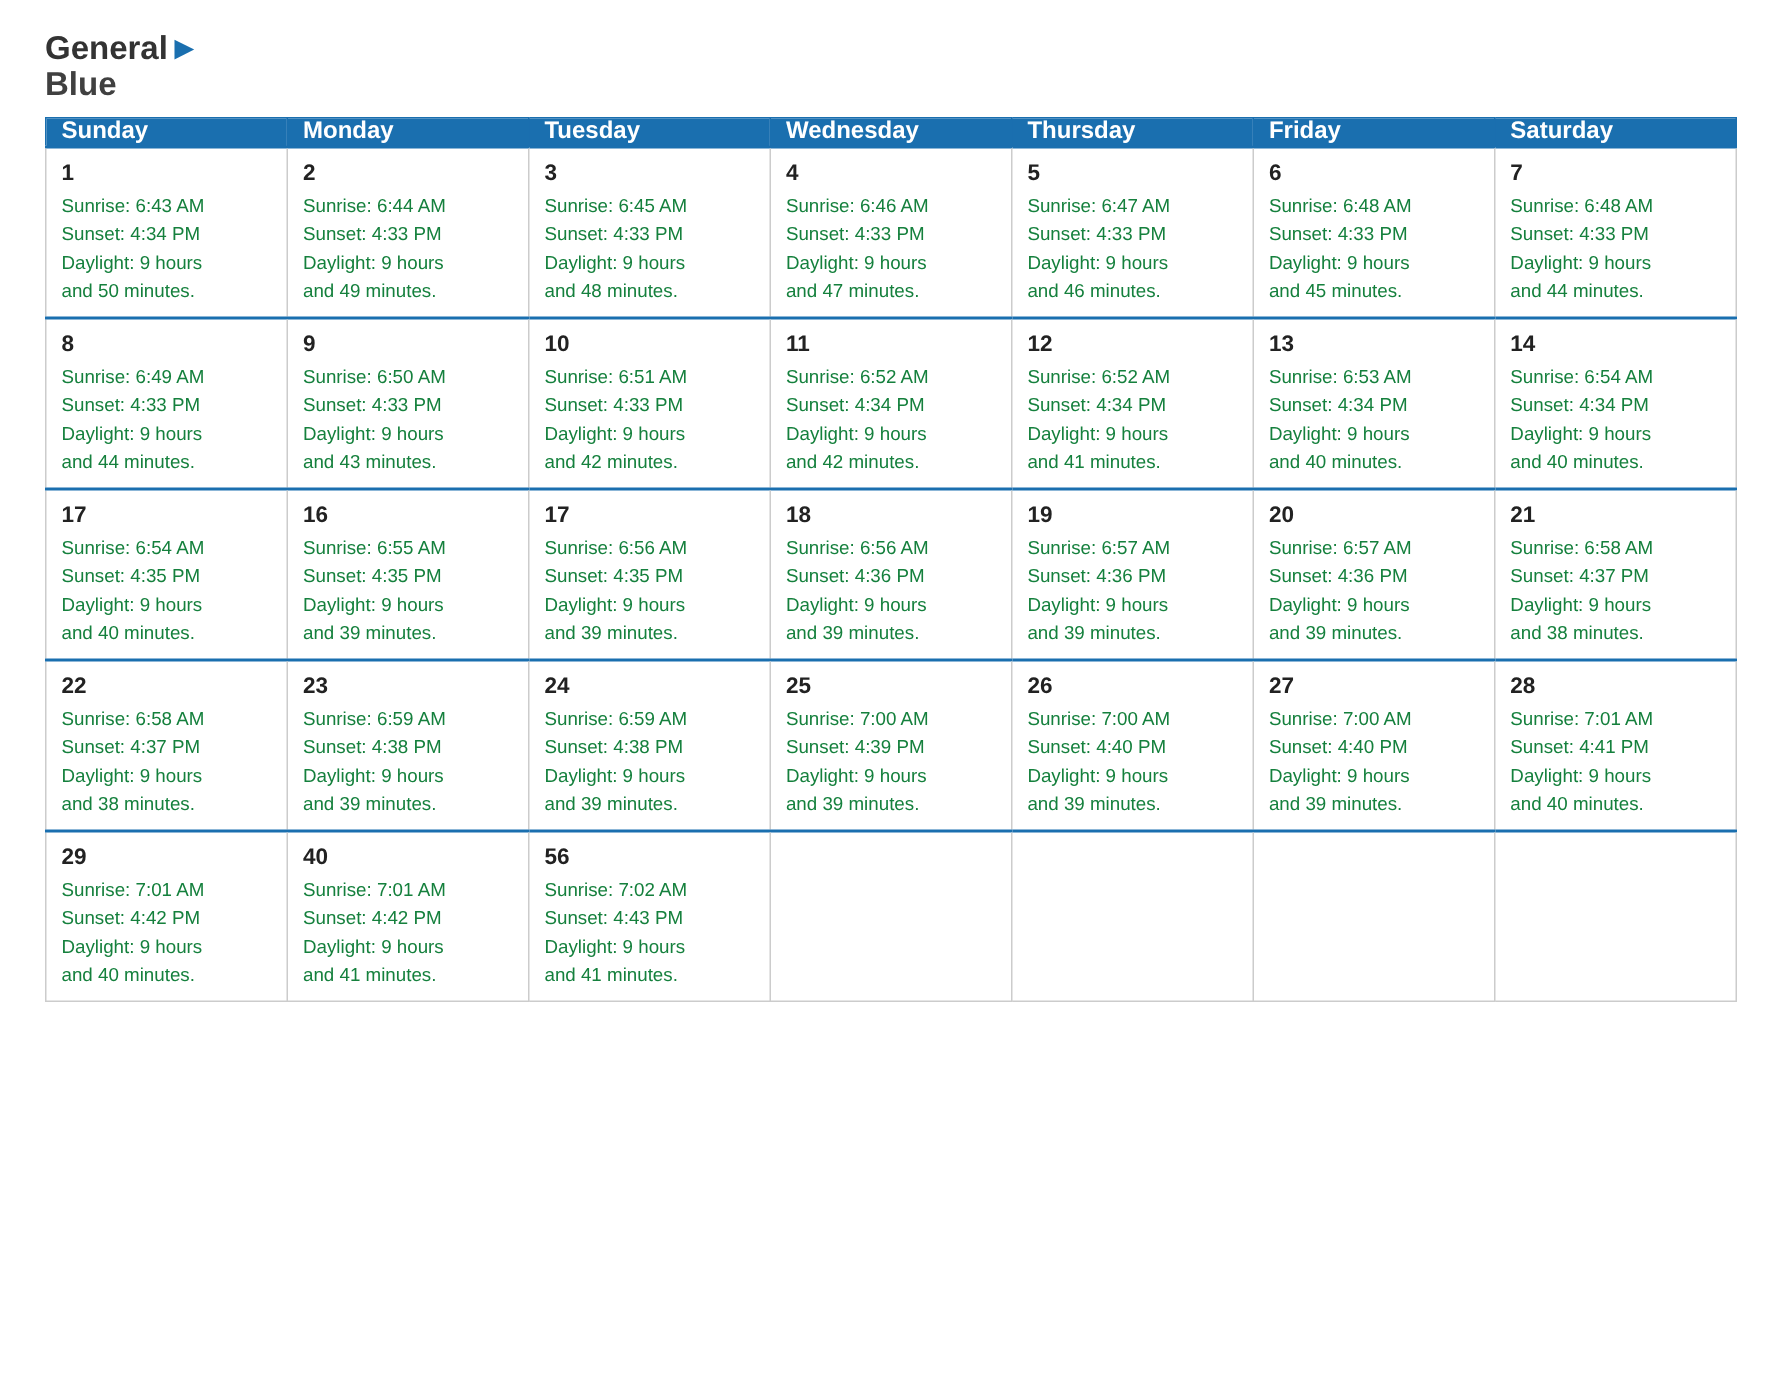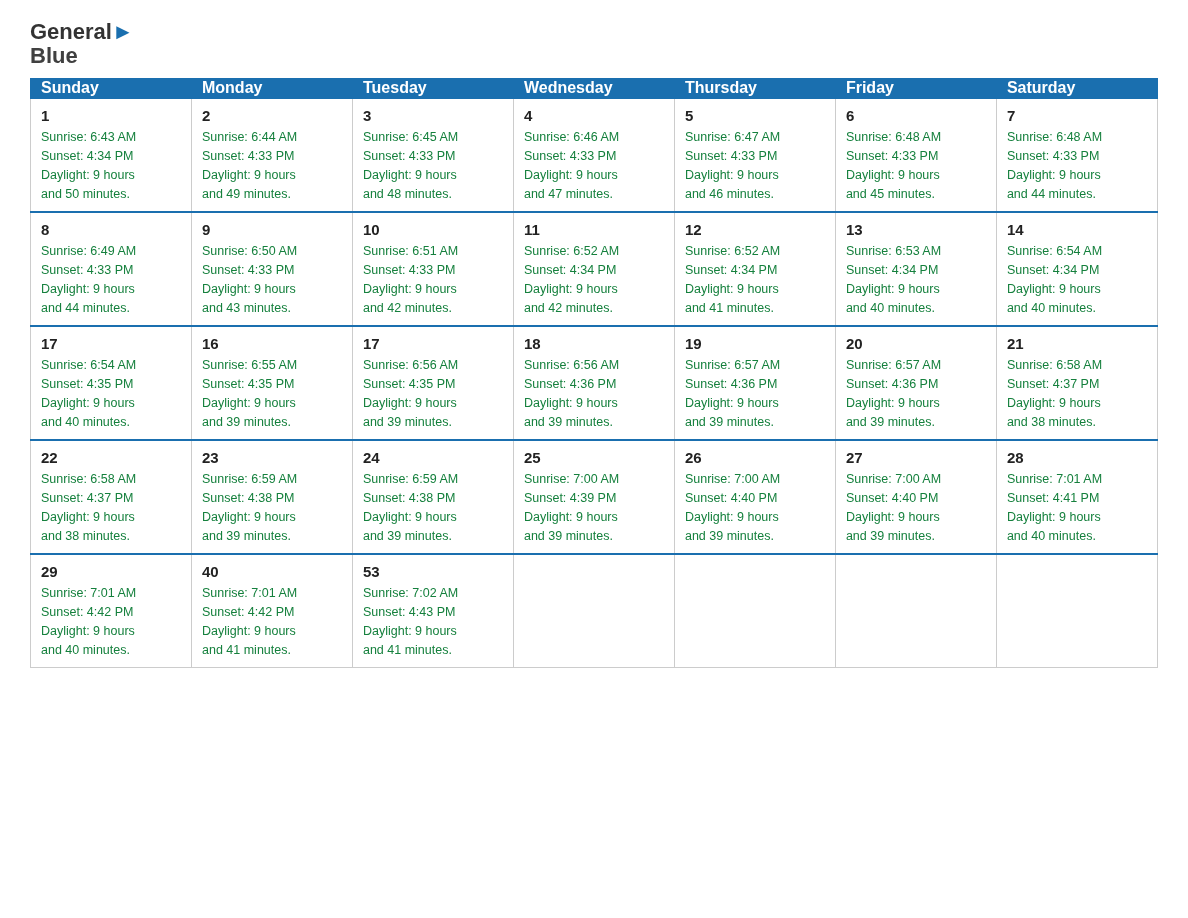--- a/index.html
+++ b/index.html
@@ -254,21 +254,21 @@
       <tr>
         <td>
           <span class="day-number">29</span>
           <div class="day-info">Sunrise: 7:01 AM<br>Sunset: 4:42 PM<br>Daylight: 9 hours<br>and 40 minutes.</div>
         </td>
         <td>
           <span class="day-number">40</span>
           <div class="day-info">Sunrise: 7:01 AM<br>Sunset: 4:42 PM<br>Daylight: 9 hours<br>and 41 minutes.</div>
         </td>
         <td>
-          <span class="day-number">53</span>
+          <span class="day-number">56</span>
           <div class="day-info">Sunrise: 7:02 AM<br>Sunset: 4:43 PM<br>Daylight: 9 hours<br>and 41 minutes.</div>
         </td>
         <td class="empty-cell"></td>
         <td class="empty-cell"></td>
         <td class="empty-cell"></td>
         <td class="empty-cell"></td>
       </tr>
     </tbody>
 </table>
 

